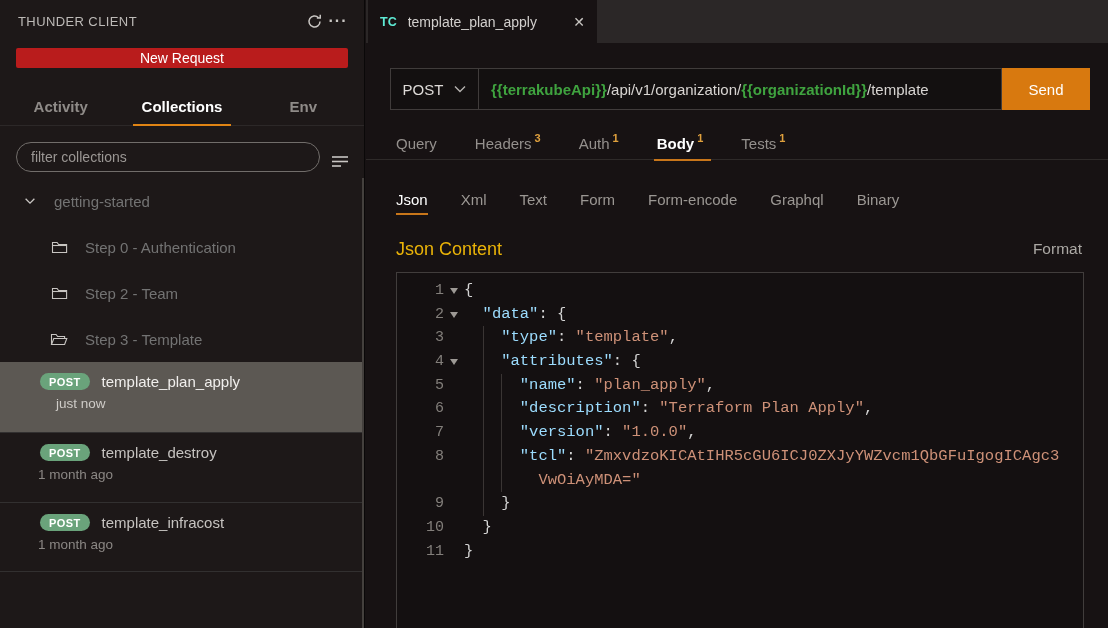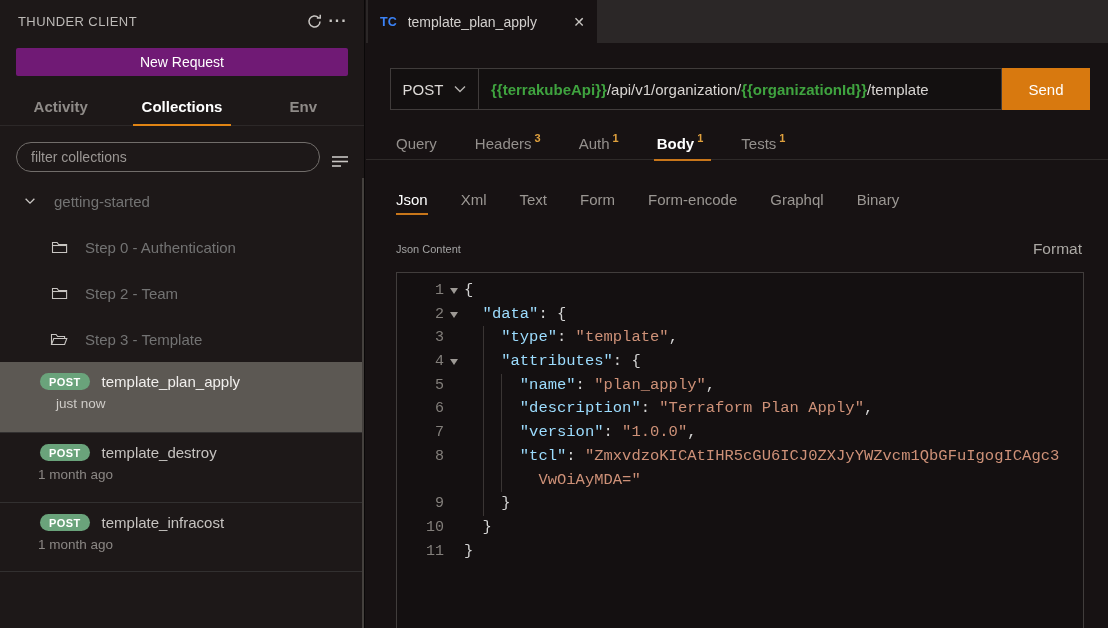--- a/index.html
+++ b/index.html
@@ -10,22 +10,22 @@
   
   .sidebar{ position:absolute; left:0; top:0; width:365px; height:628px;
             background:#1d1818; border-right:1px solid #0a0808; }
   .sb-header{ position:absolute; top:0; left:0; width:100%; height:42px;
               display:flex; align-items:center; padding:0 14px 0 18px; }
   .sb-title{ flex:1; font-size:13px; color:#bdbab7; letter-spacing:.4px; }
   .sb-icon{ color:#c9c6c3; display:flex; align-items:center; justify-content:center;
             width:24px; height:24px; cursor:pointer; }
   .more-dots{ font-size:16px; font-weight:700; letter-spacing:1px; color:#c9c6c3; line-height:10px; }
 
-  .btn-new{ position:absolute; left:16px; top:48px; width:332px; height:28px;
-            background:#701a75; color:#ffffff; font-size:14px; border:none; border-radius:2px;
+  .btn-new{ position:absolute; left:16px; top:48px; width:332px; height:20px;
+            background:#b91c1c; color:#ffffff; font-size:14px; border:none; border-radius:2px;
             display:flex; align-items:center; justify-content:center; cursor:pointer; }
 
   .sb-tabs{ position:absolute; top:88px; left:0; width:100%; height:38px; display:flex;
             border-bottom:1px solid #2c2828; }
   .sb-tab{ flex:1; display:flex; align-items:center; justify-content:center;
            font-size:15px; font-weight:700; color:#8f8b88; position:relative; cursor:pointer; }
   .sb-tab.active{ color:#ffffff; }
   .sb-tab.active::after{ content:""; position:absolute; left:10%; right:10%; bottom:-1px;
            height:2.5px; background:#e08414; }
 
@@ -55,21 +55,21 @@
   .req-time{ margin-top:6px; font-size:13.5px; color:#8b8784; margin-left:-2px; }
   .req-item.selected .req-time{ color:#cfccc8;margin-left:16px; }
   .req-item.last{ border-bottom:1px solid #323030; }
   .sb-scrollbar{ position:absolute; right:0; top:178px; bottom:0; width:2px; background:#44403d; }
 
   
   .main{ position:absolute; left:366px; top:0; right:0; height:628px; }
   .tabbar{ position:absolute; top:0; left:0; right:0; height:43px; background:#2b2727; }
   .etab{ position:absolute; left:2px; top:0; width:229px; height:43px; background:#171213;
          display:flex; align-items:center; padding:0 12px; cursor:pointer; }
-  .tc-badge{ color:#3b82f6; font-weight:700; font-size:12.5px; margin-right:11px; }
+  .tc-badge{ color:#5eead4; font-weight:700; font-size:12.5px; margin-right:11px; }
   .etab-label{ flex:1; font-size:14px; color:#d2cfcd; white-space:nowrap; overflow:hidden; }
   .etab-close{ color:#c9c6c3; font-size:14px; margin-left:8px; cursor:pointer; }
 
   .req-box{ position:absolute; left:24px; top:68px; width:612px; height:42px;
             border:1px solid #403c3b; background:#131010; display:flex; }
   .method-sel{ width:88px; display:flex; align-items:center; justify-content:center; gap:11px;
                border-right:1px solid #403c3b; color:#dedbd8; font-size:15px; cursor:pointer; }
   .url-input{ flex:1; display:flex; align-items:center; padding:0 12px; font-size:15px;
               white-space:pre; overflow:hidden; cursor:text; }
   .seg-variable{ color:#3fa33f; font-weight:700; }
@@ -90,21 +90,21 @@
 
   .body-tabs{ position:absolute; left:30px; top:184px; height:31px; display:flex; }
   .btab{ height:31px; display:flex; align-items:center; margin-right:33px;
          font-size:15px; color:#9b9793; position:relative; cursor:pointer; }
   .btab.active{ color:#ffffff; }
   .btab.active::after{ content:""; position:absolute; left:0; right:0; bottom:0;
          height:2px; background:#c8761a; }
 
   .content-header{ position:absolute; left:30px; right:26px; top:236px; height:26px;
                    display:flex; align-items:center; justify-content:space-between; }
-  .content-title{ font-size:11px; color:#a3a3a3; }
+  .content-title{ font-size:18px; color:#eab308; }
   .format-btn{ font-size:15.5px; color:#aba8a4; cursor:pointer; }
 
   .code-panel{ position:absolute; left:30px; top:272px; width:688px; height:370px;
                border:1px solid #413d3c; background:#141011; padding-top:6px;
                font-family:"Liberation Mono", monospace; font-size:15.5px; overflow:hidden; }
   .code-row{ display:flex; height:23.7px; line-height:23.7px; white-space:pre; }
   .ln{ width:47px; flex:none; text-align:right; color:#837f7b; font-size:15px; }
   .fold{ width:20px; flex:none; display:flex; align-items:center; justify-content:center; }
   .fold-arrow{ width:0; height:0; border-left:4.5px solid transparent;
                border-right:4.5px solid transparent; border-top:6px solid #9d9995; }

